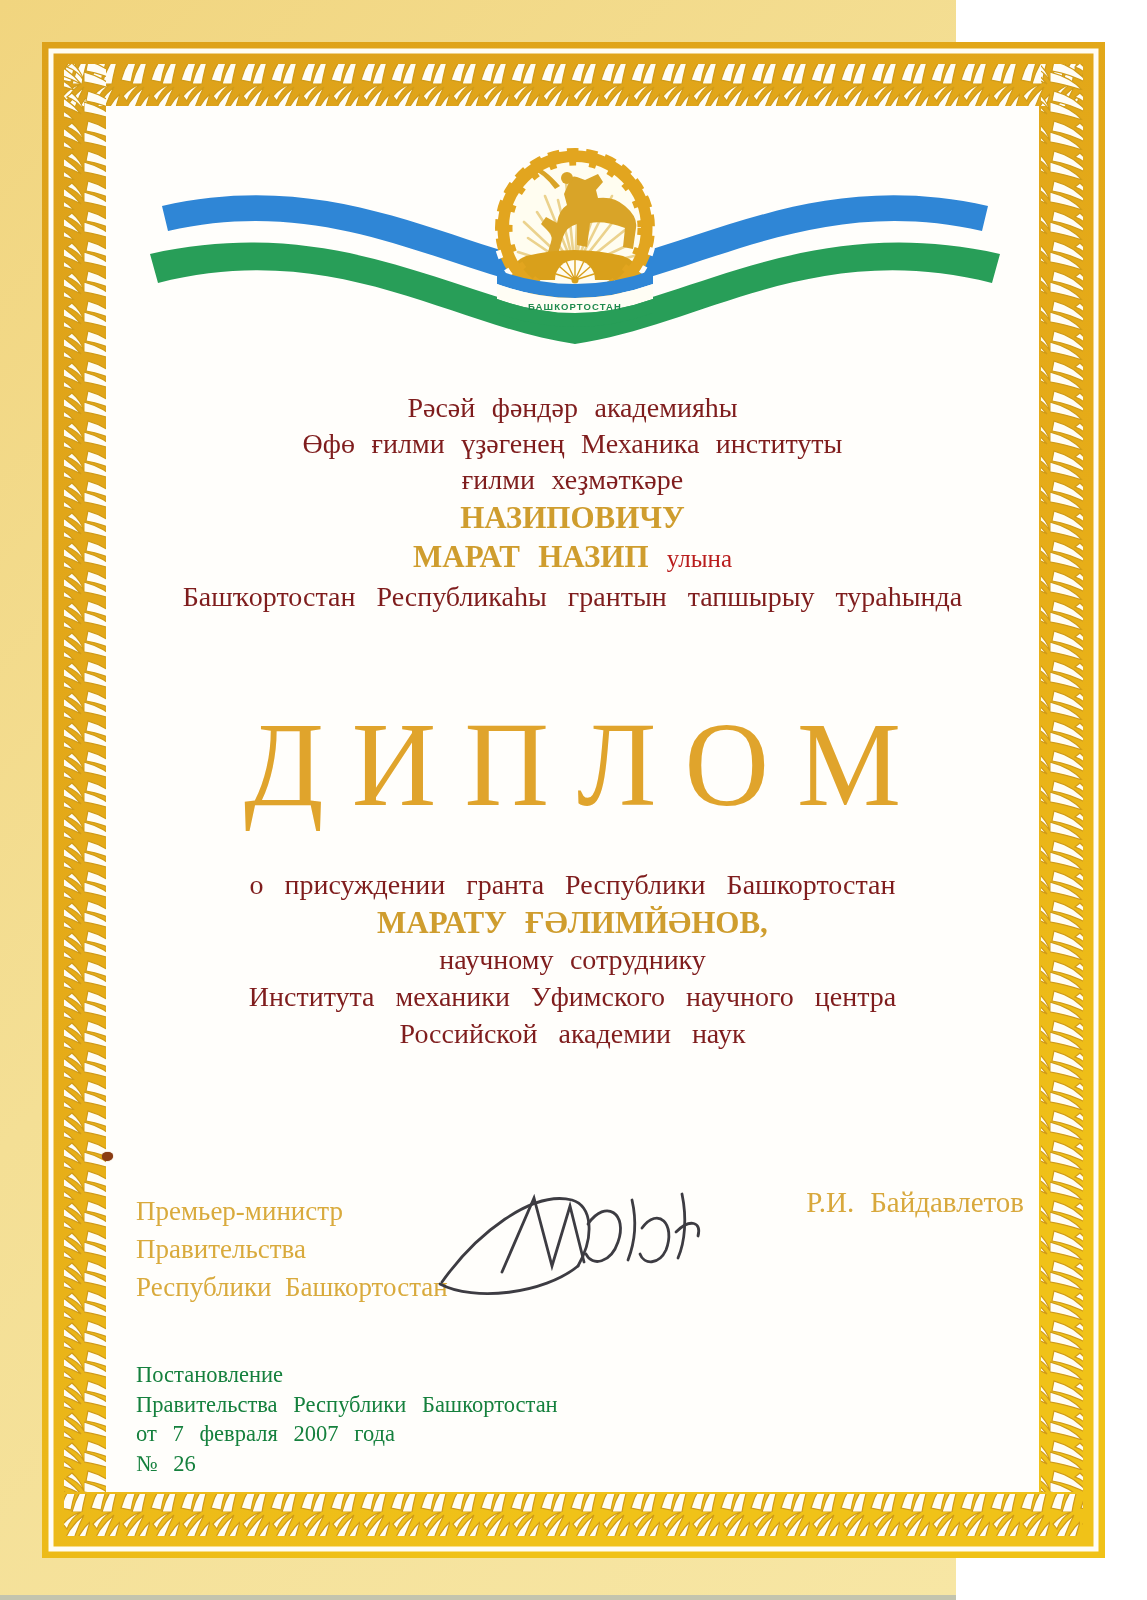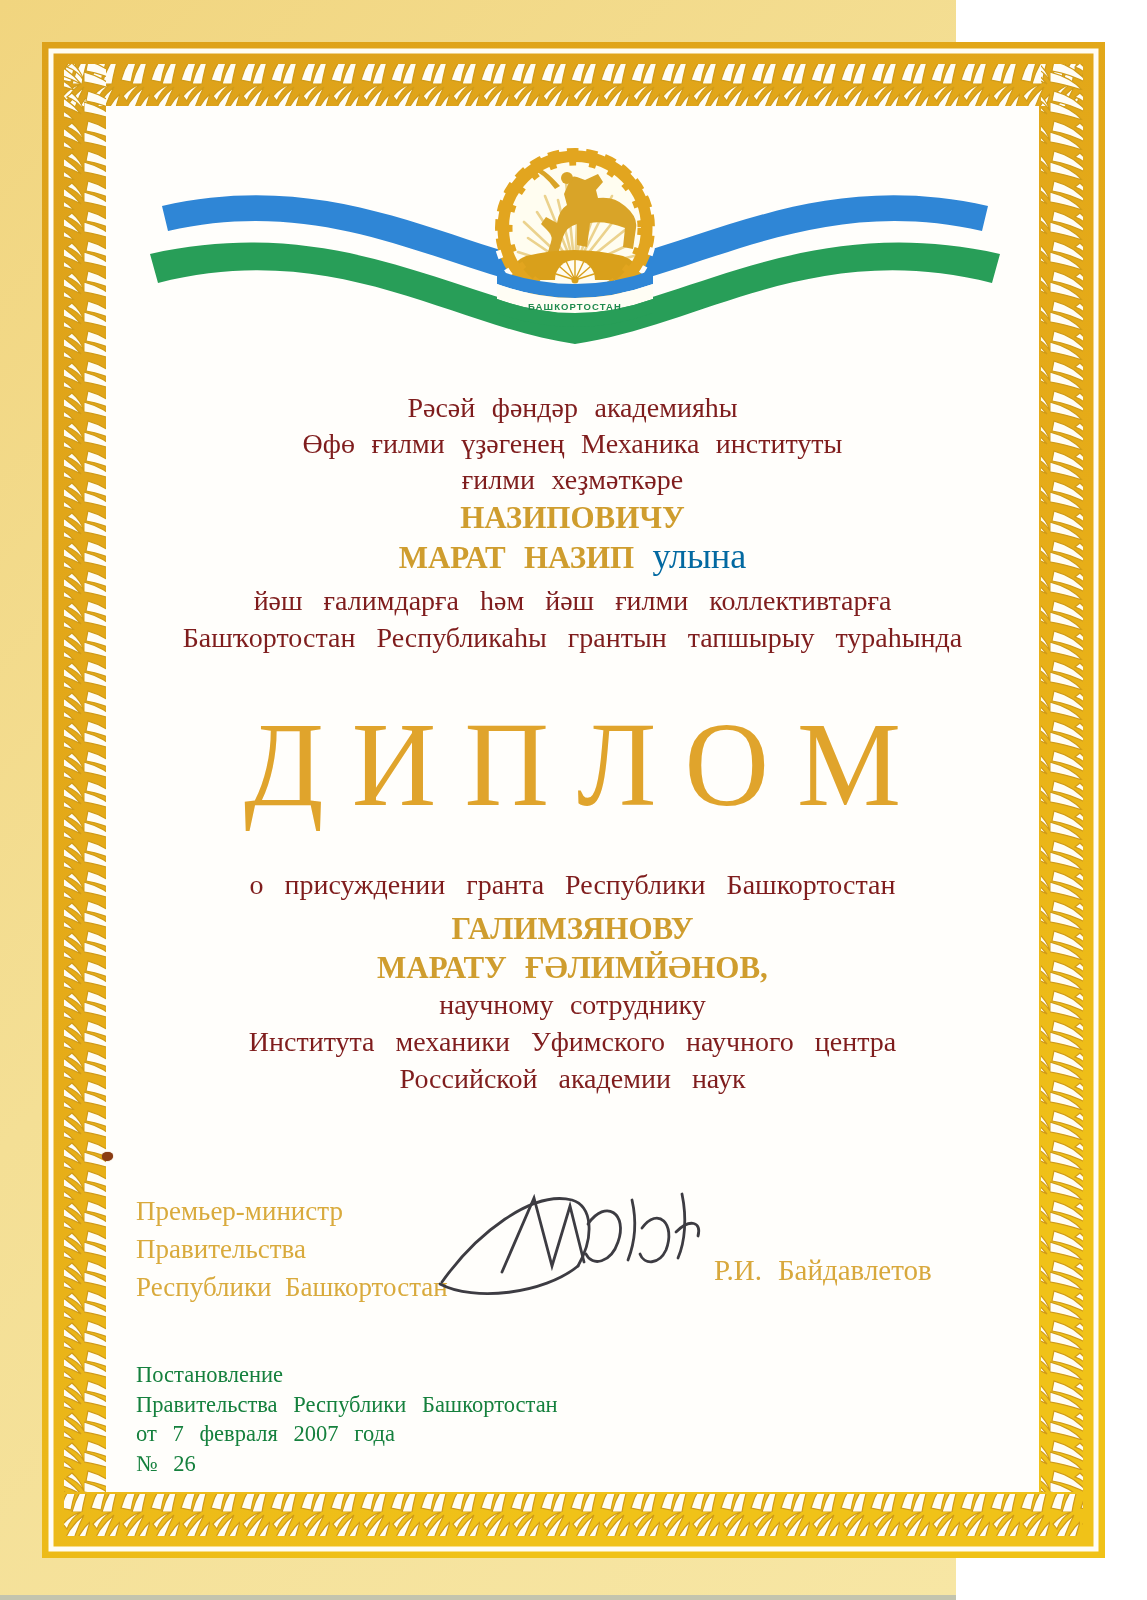--- a/index.html
+++ b/index.html
@@ -26,37 +26,37 @@
   }
   .scan-edge { position:absolute; left:0; bottom:0; width:100%; height:5px; background:#c3c4ae; }
 
   .center-block { position:absolute; left:0; width:100%; text-align:center; }
   .bashkir-block { top:284px; }
   .russian-block { top:760px; }
 
   .line { font-size:28px; line-height:36px; color:#7f1d1d; word-spacing:0.34em; }
   .line.wide { word-spacing:0.5em; line-height:37px; }
   .line.b { font-weight:bold; color:#cf9d2e; font-size:31px; line-height:39px; }
-  .name-row .suffix { font-weight:normal; font-size:36px; color:#0369a1; }
+  .name-row .suffix { font-weight:normal; font-size:25px; color:#b91c1c; }
 
   .diploma-title {
     position:absolute; top:578px; left:0; width:100%;
     text-align:center; font-size:117px; line-height:160px;
     color:#e0a42c; letter-spacing:0.24em; padding-left:0.24em;
     font-weight:normal; transform:scaleY(1.04);
   }
 
   .sig-titles {
     position:absolute; left:30px; top:1086px;
     font-size:27px; line-height:38px; color:#d9aa3c; word-spacing:0.25em;
   }
   .sig-svg { position:absolute; left:326px; top:1064px; width:300px; height:136px; }
   .signer-name {
-    position:absolute; left:608px; top:1148px; width:310px;
-    font-size:29px; color:#d8a83c; text-align:left; word-spacing:0.3em;
+    position:absolute; left:608px; top:1080px; width:310px;
+    font-size:29px; color:#d8a83c; text-align:right; word-spacing:0.3em;
   }
 
   .decree-block {
     position:absolute; left:30px; top:1254px;
     font-size:22.5px; line-height:29.5px; color:#15803d; word-spacing:0.45em;
   }
 </style>
 </head>
 <body>
 
@@ -166,29 +166,27 @@
 
     <div class="center-block bashkir-block">
       <div class="line">Рәсәй  фәндәр  академияһы</div>
       <div class="line">Өфө  ғилми  үҙәгенең  Механика  институты</div>
       <div class="line">ғилми  хеҙмәткәре</div>
       <div class="line b">НАЗИПОВИЧУ</div>
       <div class="line b name-row">
         <span>МАРАТ НАЗИП</span>
         <span class="suffix">улына</span>
       </div>
-      <div class="line wide" style="margin-top:5px">йәш  ғалимдарға  һәм  йәш  ғилми  коллективтарға</div>
       <div class="line wide">Башҡортостан  Республикаһы  грантын  тапшырыу  тураһында</div>
     </div>
 
     <div class="diploma-title">ДИПЛОМ</div>
 
     <div class="center-block russian-block">
       <div class="line wide">о  присуждении  гранта  Республики  Башкортостан</div>
-      <div class="line b" style="margin-top:6px">ГАЛИМЗЯНОВУ</div>
       <div class="line b">МАРАТУ ҒӘЛИМЙӘНОВ,</div>
       <div class="line" style="margin-top:0">научному  сотруднику</div>
       <div class="line wide">Института  механики  Уфимского  научного  центра</div>
       <div class="line wide">Российской  академии  наук</div>
     </div>
 
     <div class="sig-titles">
       <div>Премьер-министр</div>
       <div>Правительства</div>
       <div>Республики  Башкортостан</div>

